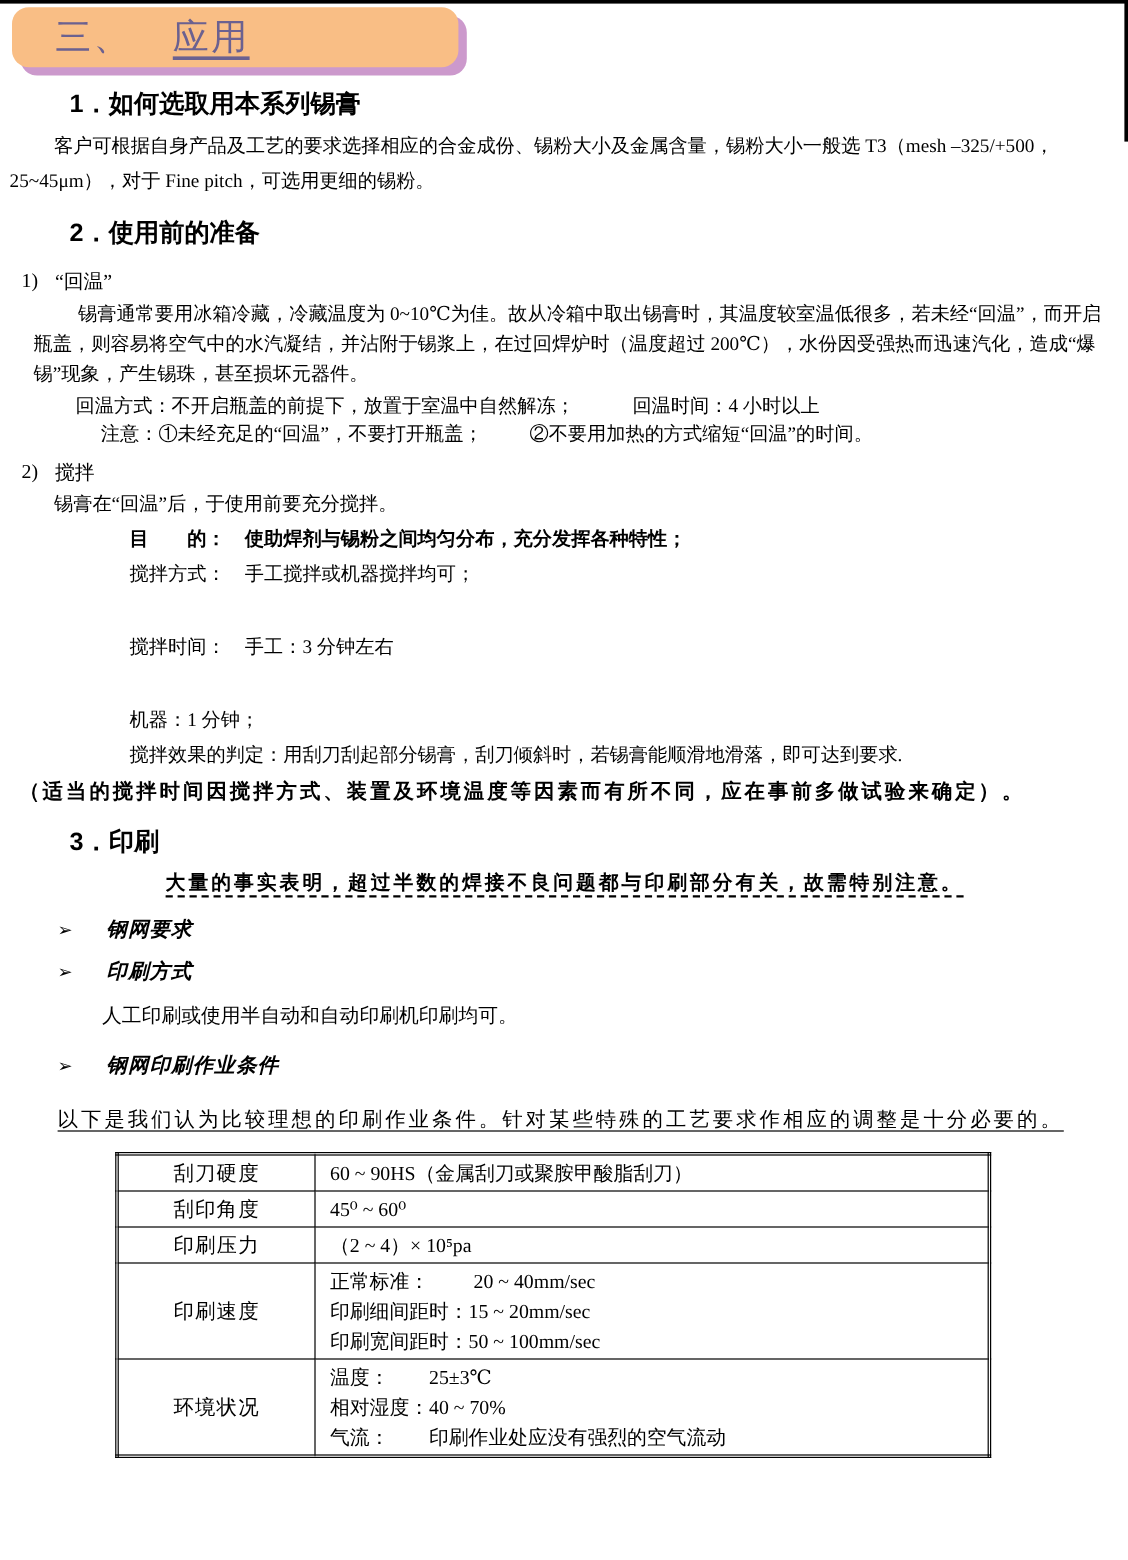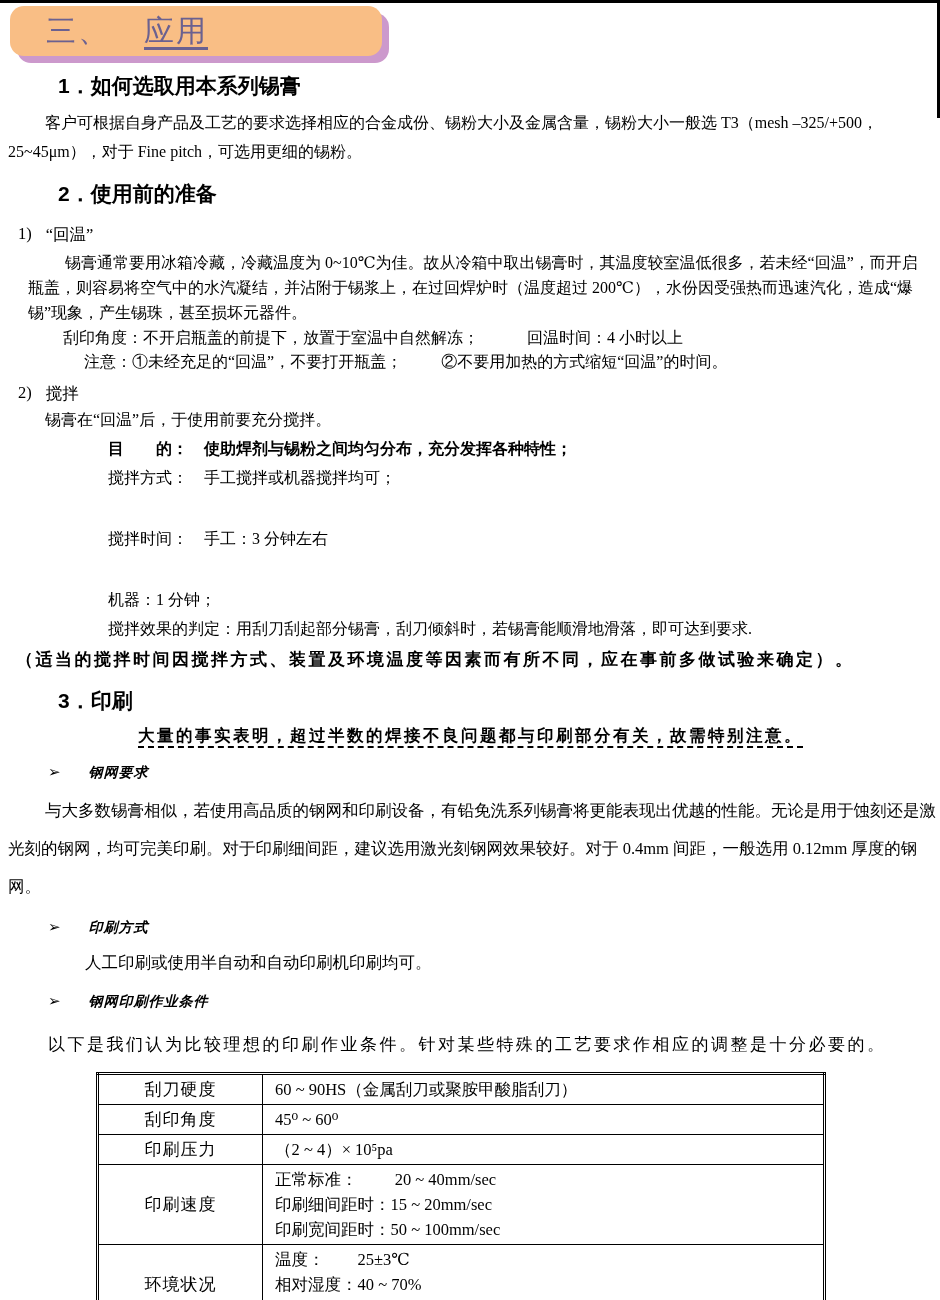--- a/index.html
+++ b/index.html
@@ -38,28 +38,28 @@
   .caution {
     margin:8px 6px 0 16px; font-weight:bold; font-size:17px; letter-spacing:2.5px;
   }
   .notice {
     margin:10px 0 0 138px; font-weight:bold; font-size:16.5px; letter-spacing:2.5px;
     text-decoration:underline; text-decoration-style:dashed;
     text-decoration-thickness:2px; text-underline-offset:5px;
   }
   .ideal {
     margin:22px 0 0 48px; font-size:17px; letter-spacing:2.5px;
-    text-underline-offset:4px;
+    text-decoration:underline; text-underline-offset:4px;
   }
 
   .bullet-row { margin-left:48px; display:flex; align-items:baseline; gap:28px; }
   .bullet-glyph { font-size:15px; }
   .bullet-title {
     font-family:Liberation Serif, serif;
-    font-weight:bold; font-style:italic; font-size:14px; letter-spacing:1px;
+    font-weight:bold; font-style:italic; font-size:17px; letter-spacing:1px;
   }
 
   .spec-table {
     margin:16px 0 0 96px; width:730px;
     border-collapse:collapse; border:3px double #000;
   }
   .spec-table td { border:1px solid #000; }
   .spec-table td.lbl {
     width:165px; text-align:center; vertical-align:middle;
     font-family:"Liberation Sans","DejaVu Sans",sans-serif;
@@ -85,21 +85,21 @@
   <p class="para indent p-s1">客户可根据自身产品及工艺的要求选择相应的合金成份、锡粉大小及金属含量，锡粉大小一般选 T3（mesh –325/+500，25~45μm），对于 Fine pitch，可选用更细的锡粉。</p>
 
   <div class="h-num" style="margin-top:14px;">2．使用前的准备</div>
 
   <div class="li-row" style="margin-top:16px;">
     <span>1)</span>
     <span>“回温”</span>
   </div>
   <p class="para indent p-warm">锡膏通常要用冰箱冷藏，冷藏温度为 0~10℃为佳。故从冷箱中取出锡膏时，其温度较室温低很多，若未经“回温”，而开启瓶盖，则容易将空气中的水汽凝结，并沾附于锡浆上，在过回焊炉时（温度超过 200℃），水份因受强热而迅速汽化，造成“爆锡”现象，产生锡珠，甚至损坏元器件。</p>
   <div class="kv-row" style="margin:3px 0 0 63px; gap:48px;">
-    <span>刮印角度：不开启瓶盖的前提下，放置于室温中自然解冻；</span>
+    <span>回温方式：不开启瓶盖的前提下，放置于室温中自然解冻；</span>
     <span>回温时间：4 小时以上</span>
   </div>
   <div class="kv-row" style="margin:3px 0 0 84px; gap:39px;">
     <span>注意：①未经充足的“回温”，不要打开瓶盖；</span>
     <span>②不要用加热的方式缩短“回温”的时间。</span>
   </div>
 
   <div class="li-row" style="margin-top:10px;">
     <span>2)</span>
     <span>搅拌</span>
@@ -114,21 +114,20 @@
   <div class="para" style="margin:8px 0 0 108px;">搅拌效果的判定：用刮刀刮起部分锡膏，刮刀倾斜时，若锡膏能顺滑地滑落，即可达到要求.</div>
   <div class="caution">（适当的搅拌时间因搅拌方式、装置及环境温度等因素而有所不同，应在事前多做试验来确定）。</div>
 
   <div class="h-num" style="margin-top:16px;">3．印刷</div>
   <div class="notice">大量的事实表明，超过半数的焊接不良问题都与印刷部分有关，故需特别注意。</div>
 
   <div class="bullet-row" style="margin-top:16px;">
     <span class="bullet-glyph">➢</span>
     <span class="bullet-title">钢网要求</span>
   </div>
-  <p class="para indent p-steel">与大多数锡膏相似，若使用高品质的钢网和印刷设备，有铅免洗系列锡膏将更能表现出优越的性能。无论是用于蚀刻还是激光刻的钢网，均可完美印刷。对于印刷细间距，建议选用激光刻钢网效果较好。对于 0.4mm 间距，一般选用 0.12mm 厚度的钢网。</p>
 
   <div class="bullet-row" style="margin-top:12px;">
     <span class="bullet-glyph">➢</span>
     <span class="bullet-title">印刷方式</span>
   </div>
   <div class="para" style="margin:15px 0 0 85px; font-size:16.5px;">人工印刷或使用半自动和自动印刷机印刷均可。</div>
 
   <div class="bullet-row" style="margin-top:18px;">
     <span class="bullet-glyph">➢</span>
     <span class="bullet-title">钢网印刷作业条件</span>

